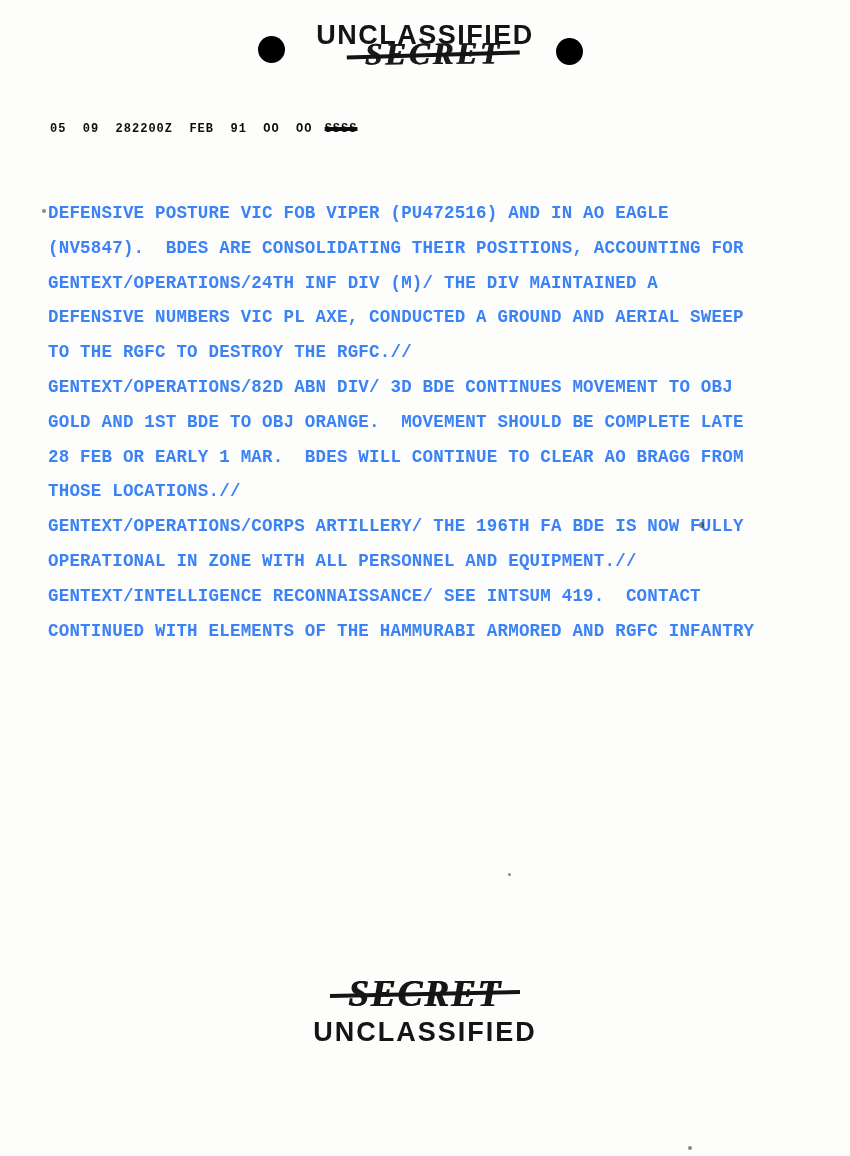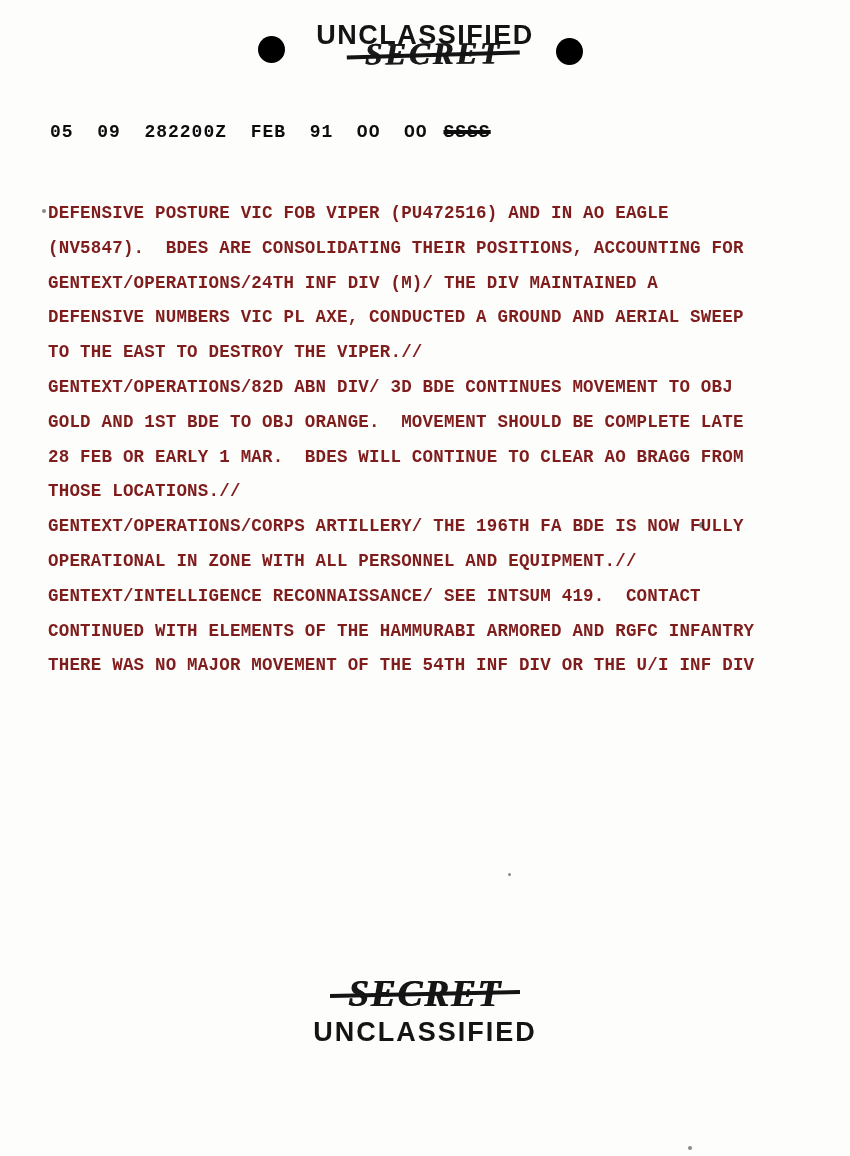--- a/index.html
+++ b/index.html
@@ -63,42 +63,42 @@
   .dot-left  { left: 258px; top: 36px; }
   .dot-right { left: 556px; top: 38px; }
 
   
   .header-line {
     position: absolute;
     top: 122px;
     left: 50px;
     font-family: "Liberation Mono", "DejaVu Sans Mono", monospace;
     font-weight: bold;
-    font-size: 18px;
+    font-size: 12px;
     letter-spacing: 1px;
     white-space: pre;
   }
   .struck-code {
     text-decoration: line-through;
     text-decoration-thickness: 3.5px;
     padding-left: 4px;
   }
 
   
   .body-text {
     position: absolute;
     top: 196px;
     left: 48px;
     right: 36px;
     font-family: "Liberation Mono", "DejaVu Sans Mono", monospace;
     font-weight: bold;
     font-size: 17.5px;
     line-height: 34.8px;
     letter-spacing: 0.2px;
-    color: #7f1d1d;
+    color: #3b82f6;
   }
   .body-line { white-space: pre-wrap; }
 
   
   .bottom-banner {
     position: absolute;
     top: 972px;
     left: 0;
     width: 100%;
     text-align: center;
@@ -150,30 +150,29 @@
 
   
   <div class="header-line"><span>05  09  282200Z  FEB  91  OO  OO </span><span class="struck-code">SSSS</span></div>
 
   
   <div class="body-text">
     <div class="body-line">DEFENSIVE POSTURE VIC FOB VIPER (PU472516) AND IN AO EAGLE</div>
     <div class="body-line">(NV5847).  BDES ARE CONSOLIDATING THEIR POSITIONS, ACCOUNTING FOR</div>
     <div class="body-line">GENTEXT/OPERATIONS/24TH INF DIV (M)/ THE DIV MAINTAINED A</div>
     <div class="body-line">DEFENSIVE NUMBERS VIC PL AXE, CONDUCTED A GROUND AND AERIAL SWEEP</div>
-    <div class="body-line">TO THE EAST TO DESTROY THE VIPER.//</div>
+    <div class="body-line">TO THE RGFC TO DESTROY THE RGFC.//</div>
     <div class="body-line">GENTEXT/OPERATIONS/82D ABN DIV/ 3D BDE CONTINUES MOVEMENT TO OBJ</div>
     <div class="body-line">GOLD AND 1ST BDE TO OBJ ORANGE.  MOVEMENT SHOULD BE COMPLETE LATE</div>
     <div class="body-line">28 FEB OR EARLY 1 MAR.  BDES WILL CONTINUE TO CLEAR AO BRAGG FROM</div>
     <div class="body-line">THOSE LOCATIONS.//</div>
     <div class="body-line">GENTEXT/OPERATIONS/CORPS ARTILLERY/ THE 196TH FA BDE IS NOW FULLY</div>
     <div class="body-line">OPERATIONAL IN ZONE WITH ALL PERSONNEL AND EQUIPMENT.//</div>
     <div class="body-line">GENTEXT/INTELLIGENCE RECONNAISSANCE/ SEE INTSUM 419.  CONTACT</div>
     <div class="body-line">CONTINUED WITH ELEMENTS OF THE HAMMURABI ARMORED AND RGFC INFANTRY</div>
-    <div class="body-line">THERE WAS NO MAJOR MOVEMENT OF THE 54TH INF DIV OR THE U/I INF DIV</div>
   </div>
 
   
   <div class="bottom-banner">
     <div>
       <span class="bottom-secret strike">SECRET</span>
     </div>
     <div class="banner-unclassified-bottom">UNCLASSIFIED</div>
   </div>
 

